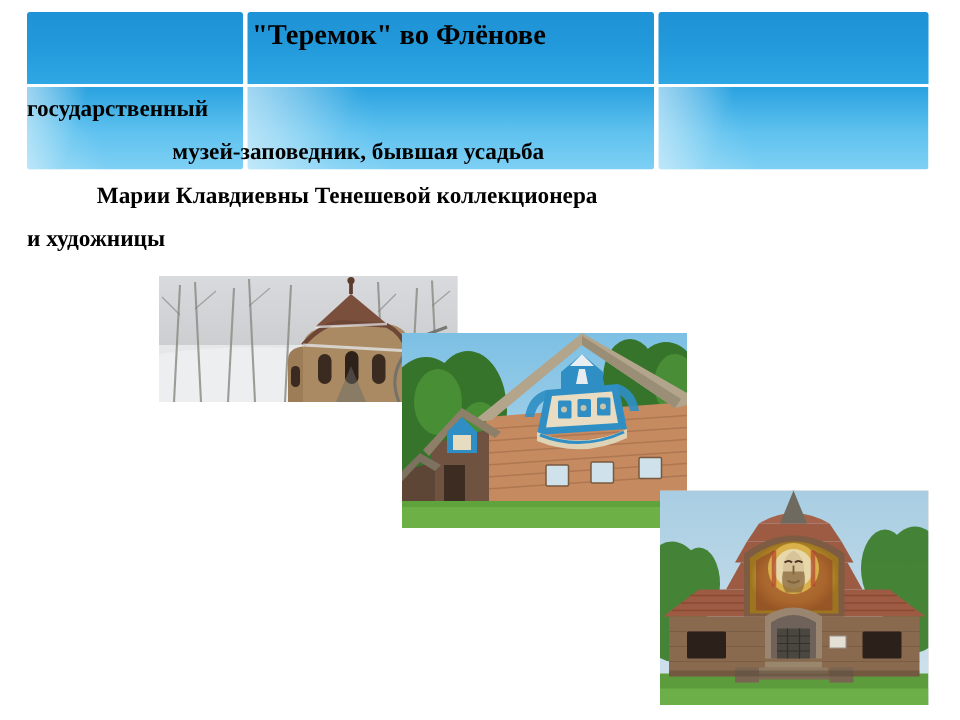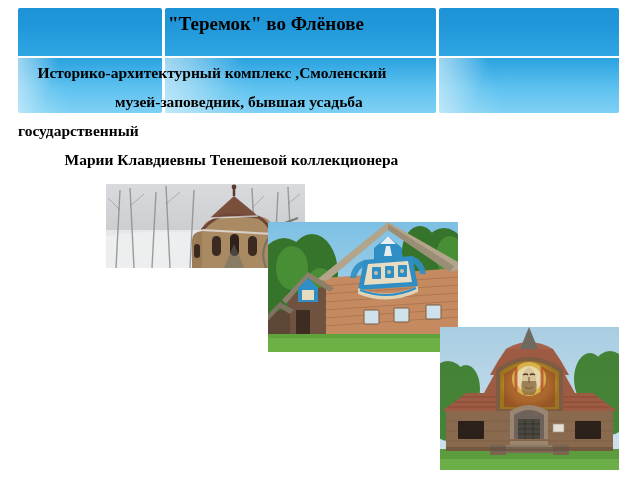--- a/index.html
+++ b/index.html
@@ -77,24 +77,24 @@
       <div class="gap"></div>
       <div class="cell c2"></div>
       <div class="gap"></div>
       <div class="cell c3"></div>
     </div>
   </div>
 
   <div class="slide-title">"Теремок" во Флёнове</div>
 
   <div class="body-text">
-    <span class="ln">     Историко-архитектурный комплекс ,Смоленский</span>
+    <span class="ln">государственный</span>
     <span class="ln">                         музей-заповедник, бывшая усадьба</span>
-    <span class="ln">государственный</span>
     <span class="ln">            Марии Клавдиевны Тенешевой коллекционера</span>
+    <span class="ln">и художницы</span>
   </div>
 
   <div class="photo ph1">
     <svg viewBox="0 0 199 84" preserveAspectRatio="none">
       <defs>
         <linearGradient id="w-sky" x1="0" y1="0" x2="0" y2="1">
           <stop offset="0" stop-color="#d8dadd"></stop>
             <stop offset="1" stop-color="#c2c4c6"></stop>
         </linearGradient>
       </defs>

